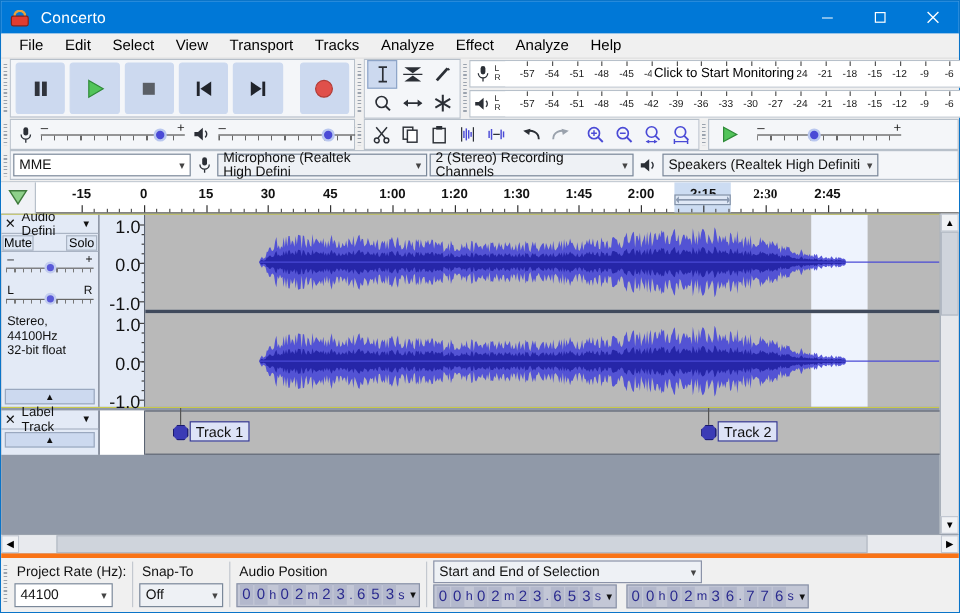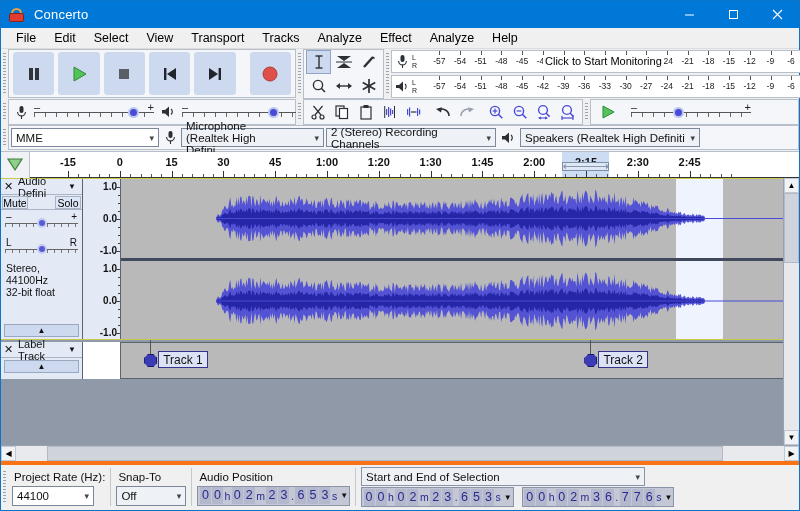--- a/index.html
+++ b/index.html
@@ -127,21 +127,21 @@
                  border-radius:50%; background:#5a5ad8; border:2px solid #c3cdef; }
   .tslider .l,.tslider .r,.tslider .m,.tslider .p { position:absolute; top:-1px; font-size:10px;
                  color:#111; }
   .tslider .l,.tslider .m { left:1px; } .tslider .r,.tslider .p { right:1px; }
   .tinfo { font-size:10.5px; color:#111; padding:4px 5px 0 5px; line-height:12px; }
   .collapse { position:absolute; bottom:2px; left:3px; right:3px; height:13px;
               background:#ccd9ef; border:1px solid #9aa8bf; display:flex;
               align-items:center; justify-content:center; font-size:8px; color:#111; }
   .vruler { width:38px; background:#e3eaf6; border-right:1px solid #5a6372;
             position:relative; flex:0 0 38px; }
-  .vruler .v { position:absolute; right:3px; font-size:10px; font-weight:bold; color:#111; }
+  .vruler .v { position:absolute; right:3px; font-size:15px; font-weight:normal; color:#111; }
   .vruler .vt { position:absolute; right:0; width:4px; height:1px; background:#444; }
   .wave { flex:1; position:relative; background:#b9b9b9; overflow:hidden; }
   .wave .selzone { position:absolute; top:0; bottom:0; background:#eef3fd; }
   .chan-div { height:3px; background:#404a5c; }
 
   .labeltrack { display:flex; }
   .lt-panel { width:82px; background:#e3eaf6; border-right:1px solid #5a6372;
               flex:0 0 82px; position:relative; }
   .lt-body { flex:1; background:#b9b9b9; position:relative; border-top:1px solid #5a6372;
              border-bottom:1px solid #5a6372; }
@@ -589,21 +589,21 @@
           <span>MME</span>
           <span class="caret">▾</span>
         </div>
         <div style="width:22px;display:flex;justify-content:center;">
           <svg width="11" height="15" viewBox="0 0 11 15">
               <rect x="3.5" y="1" width="4" height="7" rx="2" fill="#2b2f36"></rect>
               <path d="M1.6 7 a3.9 3.9 0 0 0 7.8 0" fill="none" stroke="#2b2f36" stroke-width="1.1"></path>
               <line x1="5.5" y1="11" x2="5.5" y2="14" stroke="#2b2f36" stroke-width="1.1"></line>
             </svg>
         </div>
-        <div class="combo" style="width:143px;gap:41px;">
+        <div class="combo" style="width:175px;gap:41px;">
           <span>Microphone (Realtek High Defini</span>
           <span class="caret">▾</span>
         </div>
         <div class="combo" style="width:170px;margin-left:2px;">
           <span>2 (Stereo) Recording Channels</span>
           <span class="caret">▾</span>
         </div>
         <div style="width:24px;display:flex;justify-content:center;">
           <svg width="15" height="14" viewBox="0 0 15 14">
               <polygon points="1,5 4,5 8,1.5 8,12 4,8.5 1,8.5" fill="#2b2f36"></polygon>
@@ -685,21 +685,21 @@
         <div class="min" style="left: 514.56px;"></div>
         <div class="min" style="left: 524.92px;"></div>
         <div class="min" style="left: 535.28px;"></div>
         <div class="min" style="left: 545.64px;"></div>
         <div class="lbl" style="left: 556px;">2:15</div>
         <div class="maj" style="left: 556px;"></div>
         <div class="min" style="left: 566.36px;"></div>
         <div class="min" style="left: 576.72px;"></div>
         <div class="min" style="left: 587.08px;"></div>
         <div class="min" style="left: 597.44px;"></div>
-        <div class="lbl" style="left: 607.8px;">2:30</div>
+        <div class="lbl" style="left: 607.8px; font-family: Liberation Serif, serif;">2:30</div>
         <div class="maj" style="left: 607.8px;"></div>
         <div class="min" style="left: 618.16px;"></div>
         <div class="min" style="left: 628.52px;"></div>
         <div class="min" style="left: 638.88px;"></div>
         <div class="min" style="left: 649.24px;"></div>
         <div class="lbl" style="left: 659.6px;">2:45</div>
         <div class="maj" style="left: 659.6px;"></div>
         <div class="min" style="left: 669.96px;"></div>
         <div class="min" style="left: 680.32px;"></div>
         <div class="min" style="left: 690.68px;"></div>
@@ -884,21 +884,21 @@
             <div class="d">5</div>
             <div class="d">3</div>
             <div class="u">s</div>
             <div class="dd">▼</div>
           </div>
       </div>
 
       <div class="vdiv"></div>
 
       <div class="fieldgroup">
-        <div class="selcombo" style="width:284px;">
+        <div class="selcombo" style="width:224px;">
           <span>Start and End of Selection</span>
           <span class="caret" style="margin-left:auto;margin-right:4px;font-size:9px;color:#444;">▾</span>
         </div>
         <div style="display:flex;margin-top:1px;">
           <div class="numbox" id="np-start">
               <div class="d">0</div>
               <div class="d">0</div>
               <div class="u">h</div>
               <div class="d">0</div>
               <div class="d">2</div>

